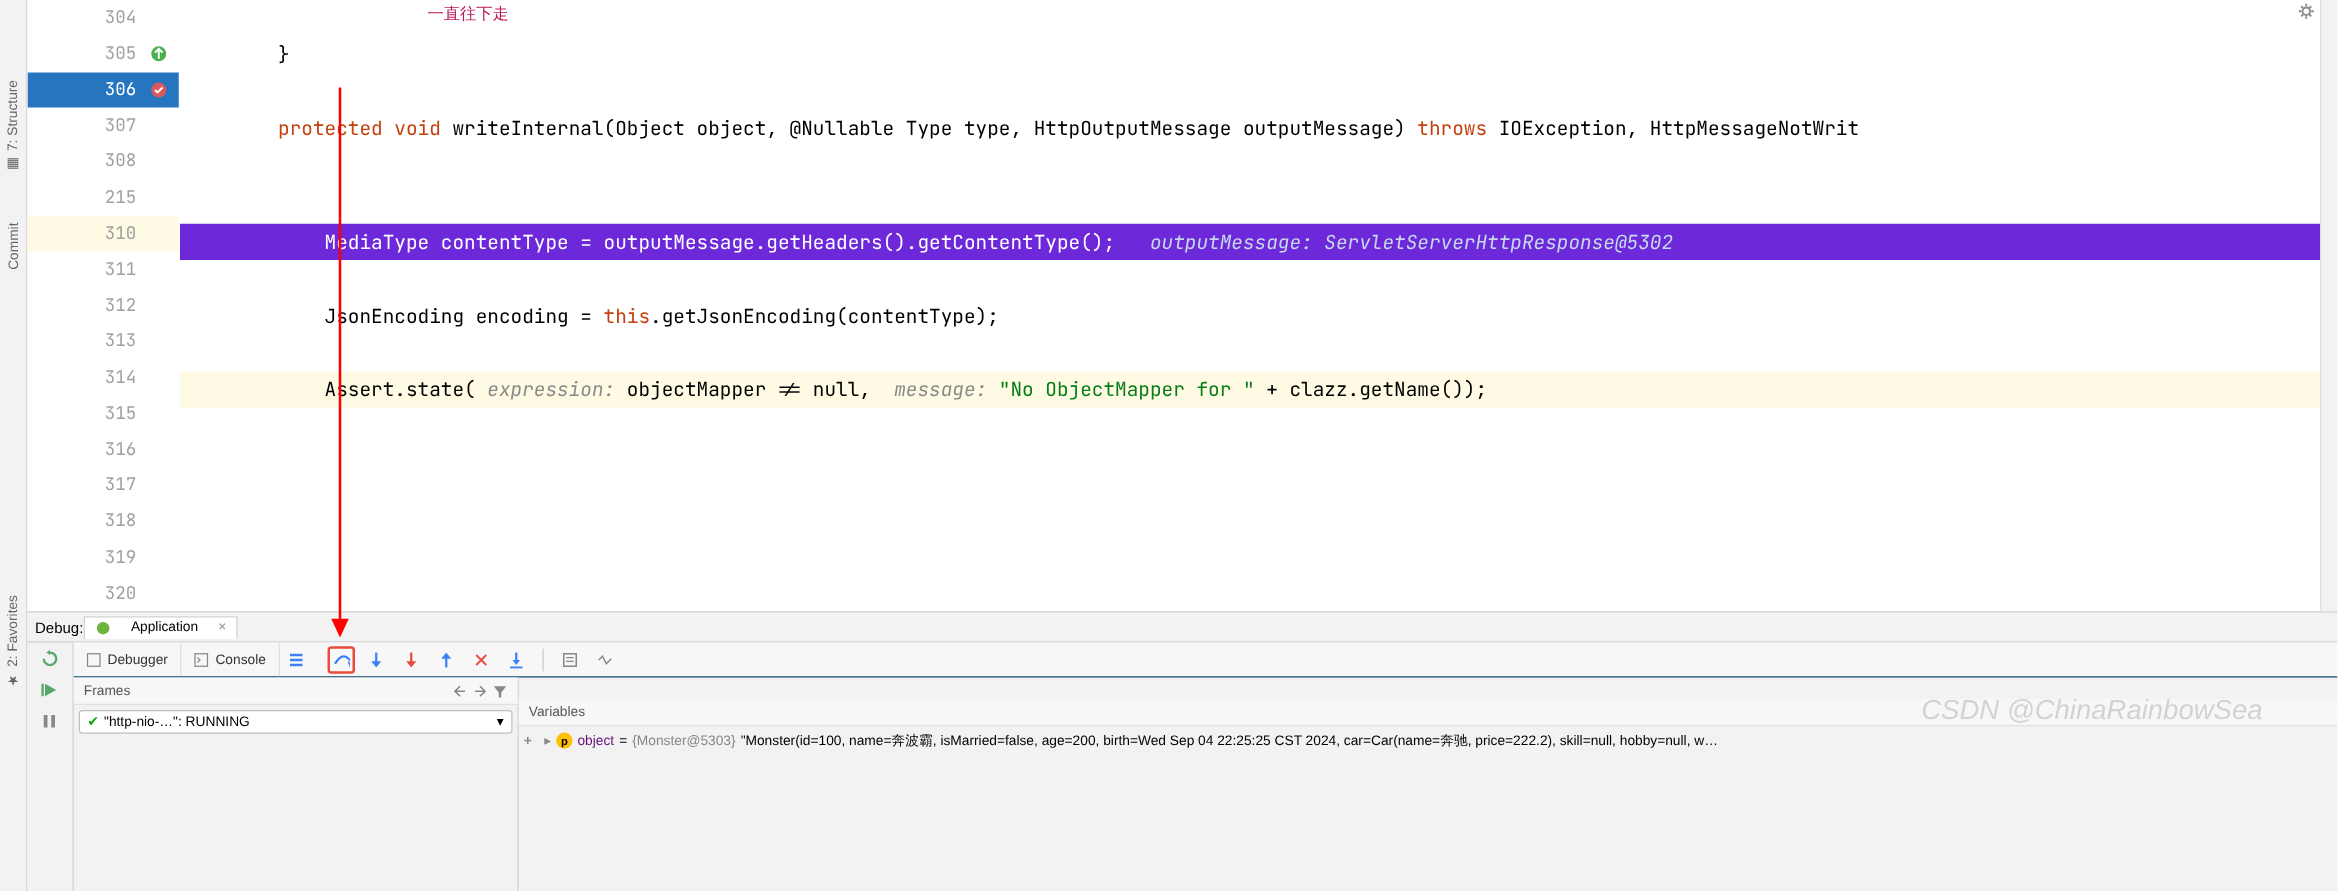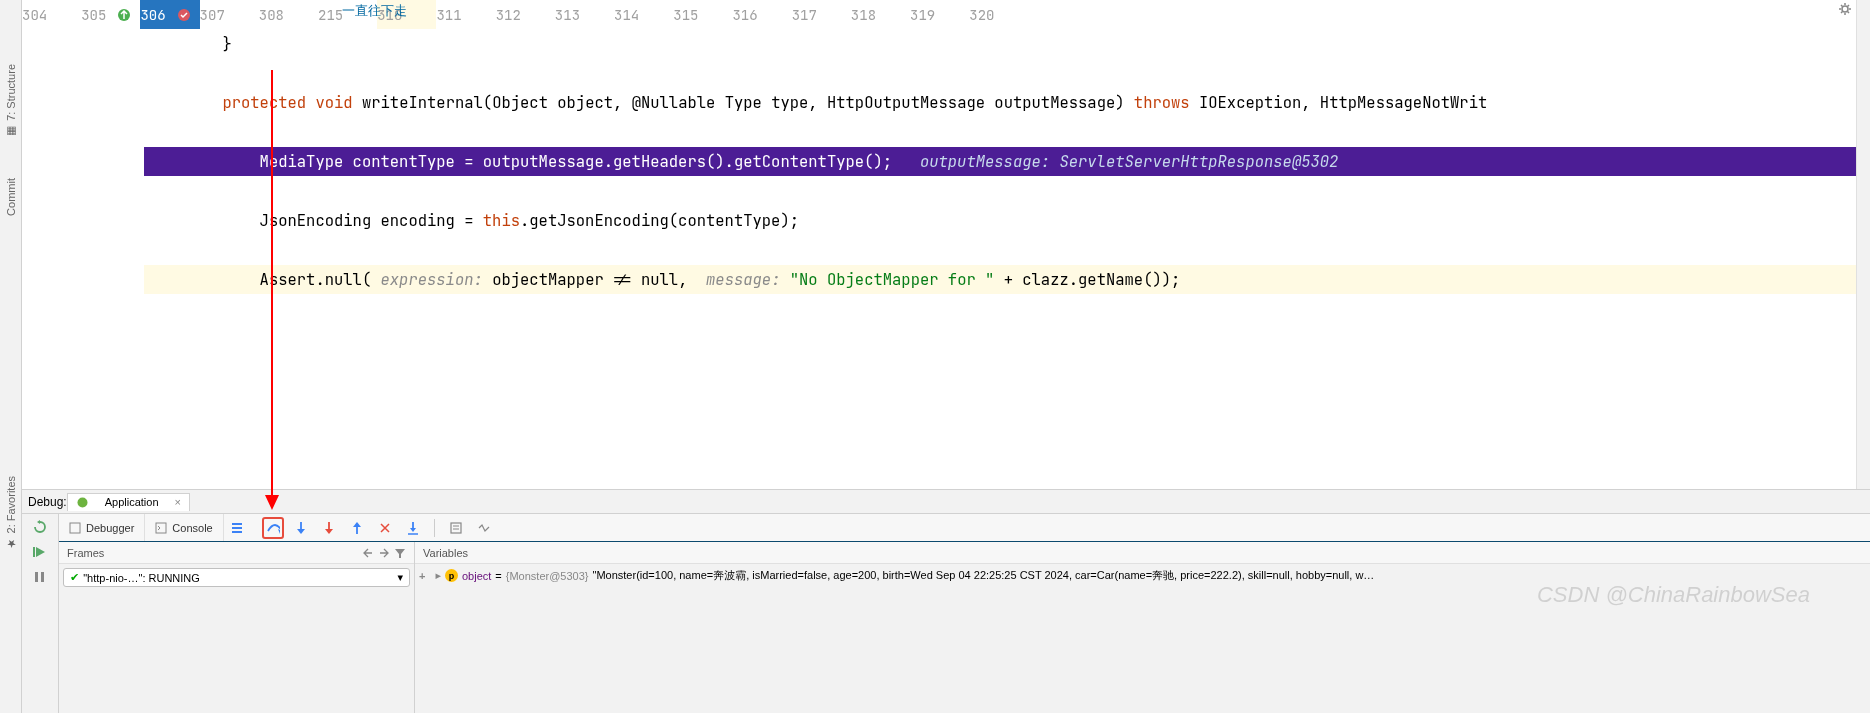--- a/index.html
+++ b/index.html
@@ -2,58 +2,58 @@
 <html><head>
 <meta charset="utf-8">
 <style>
 * { margin: 0; padding: 0; box-sizing: border-box; }
 body { font-family: "Segoe UI", Arial, sans-serif; font-size: 12px; background: #fff; overflow: hidden; width: 1870px; height: 713px; position: relative; }
 .main-container { display: flex; width: 100%; height: 100%; }
 .left-sidebar { width: 22px; background: #f2f2f2; border-right: 1px solid #d1d1d1; display: flex; flex-direction: column; align-items: center; padding-top: 4px; }
 .sidebar-vert-text { writing-mode: vertical-rl; transform: rotate(180deg); font-size: 11px; color: #666; margin-top: 60px; cursor: pointer; display: flex; align-items: center; gap: 4px; }
 .content-area { flex: 1; display: flex; flex-direction: column; position: relative; }
 .editor-pane { flex: 1; display: flex; overflow: hidden; background: #fff; }
-.gutter { width: 122px; background: #ffffff; display: flex; flex-direction: row; font-family: "JetBrains Mono", "Consolas", monospace; font-size: 14px; color: #a0a0a0; border-right: 1px solid transparent; }
+.gutter { width: 122px; background: #ffffff; display: flex; flex-direction: column; font-family: "JetBrains Mono", "Consolas", monospace; font-size: 14px; color: #a0a0a0; border-right: 1px solid transparent; }
 .gutter-line { height: 29.4px; display: flex; align-items: center; justify-content: flex-end; padding-right: 34px; position: relative; }
 .gutter-line.highlighted { background: #2675bf; color: #fff; }
 .gutter-icon { position: absolute; right: 8px; width: 16px; height: 16px; }
 .code-area { flex: 1; font-family: "JetBrains Mono", "Consolas", monospace; font-size: 15.5px; line-height: 29.4px; white-space: pre; overflow: hidden; color: #000; position: relative; }
 .code-line { height: 29.4px; padding-left: 4px; }
-.code-line.highlighted { background: #4c1d95; color: #fff; }
+.code-line.highlighted { background: #6d28d9; color: #fff; margin-top: 32px; }
 .code-line.current { background: #fffae3; }
 .kw { color: #c2410c; }
 .str { color: #067d17; }
 .hint { color: #8a8a8a; font-style: italic; }
 .hint2 { color: #c6d9ec; font-style: italic; }
 .debug-panel { height: 224px; border-top: 1px solid #d1d1d1; background: #f2f2f2; display: flex; flex-direction: column; }
 .debug-header { height: 24px; display: flex; align-items: center; padding: 0 6px; border-bottom: 1px solid #d1d1d1; }
 .debug-tab { display: flex; align-items: center; gap: 16px; padding: 2px 8px; background: #fff; border: 1px solid #d1d1d1; border-bottom: none; font-size: 11px; }
-.annotation { color: #0369a1; font-size: 13px; position: absolute; }
+.annotation { color: #be185d; font-size: 13px; position: absolute; }
 .debug-toolbar { height: 28px; display: flex; align-items: center; border-bottom: 1px solid #0c4a6e; background: #f7f7f7; }
 .sub-tabs { display: flex; align-items: center; height: 100%; }
 .sub-tab { padding: 0 10px; height: 100%; display: flex; align-items: center; gap: 5px; font-size: 11px; color: #333; border-right: 1px solid #e0e0e0; cursor: pointer; }
 .step-buttons { display: flex; align-items: center; gap: 6px; margin-left: 12px; }
 .step-btn { width: 22px; height: 22px; display: flex; align-items: center; justify-content: center; cursor: pointer; border-radius: 3px; }
 .step-btn.boxed { border: 2px solid #e74c3c; padding: 2px; }
 .debug-content { flex: 1; display: flex; }
 .frames-pane { width: 356px; border-right: 1px solid #d1d1d1; display: flex; flex-direction: column; }
 .pane-header { height: 22px; background: #f7f7f7; border-bottom: 1px solid #e0e0e0; display: flex; align-items: center; padding: 0 8px; font-size: 11px; color: #555; }
 .pane-header .spacer { flex: 1; }
 .hdr-icons { display: flex; gap: 4px; align-items: center; }
 .thread-select { margin: 4px; display: flex; align-items: center; background: #fff; border: 1px solid #c0c0c0; border-radius: 3px; padding: 2px 6px; font-size: 11px; }
-.vars-pane { flex: 1; display: flex; flex-direction: column; }
+.vars-pane { flex: 1; display: flex; flex-direction: column; margin-top: 17px; }
 .vars-content { padding: 4px; font-size: 11px; display: flex; align-items: center; gap: 4px; }
 .var-badge { background: #ffc107; color: #000; border-radius: 50%; width: 13px; height: 13px; display: inline-flex; align-items: center; justify-content: center; font-size: 9px; font-weight: bold; }
 .var-name { color: #660e7a; }
 .var-type { color: #888; }
 .var-value { color: #000; white-space: nowrap; overflow: hidden; text-overflow: ellipsis; flex: 1; }
 .right-strip { width: 14px; background: #f2f2f2; border-left: 1px solid #e0e0e0; position: relative; }
 svg { display: block; }
 .arrow-overlay { position: absolute; pointer-events: none; z-index: 100; }
-.watermark { position: absolute; right: 60px; bottom: 105px; font-size: 22px; color: #bbb; font-style: italic; z-index: 200; opacity: 0.6; }
+.watermark { position: absolute; right: 60px; bottom: 132px; font-size: 22px; color: #bbb; font-style: italic; z-index: 200; opacity: 0.6; }
 .gear-icon { position: absolute; right: 18px; top: 2px; z-index: 50; }
 .left-run-col { width: 37px; border-right: 1px solid #d1d1d1; display: flex; flex-direction: column; }
 .left-run-btn { height: 25px; display: flex; align-items: center; justify-content: center; cursor: pointer; }
 .green-check { color: #0a0; }
 </style>
 </head>
 <body>
 
 <div class="main-container">
   <div class="left-sidebar">
@@ -136,21 +136,21 @@
         <div class="gutter-line">
             <span>320</span>
           </div>
       </div>
 
       <div class="code-area">
 <div class="code-line"><span>        }</span></div>
 <div class="code-line">        <span class="kw">protected</span> <span class="kw">void</span><span> writeInternal(Object object, @Nullable Type type, HttpOutputMessage outputMessage) </span><span class="kw">throws</span><span> IOException, HttpMessageNotWrit</span></div>
 <div class="code-line highlighted"><span>            MediaType contentType = outputMessage.getHeaders().getContentType();</span>   <span class="hint2">outputMessage: ServletServerHttpResponse@5302</span></div>
 <div class="code-line"><span>            JsonEncoding encoding = </span><span class="kw">this</span><span>.getJsonEncoding(contentType);</span></div>
-<div class="code-line current"><span>            Assert.null(</span> <span class="hint">expression:</span><span> objectMapper != null,  </span><span class="hint">message:</span> <span class="str">"No ObjectMapper for "</span><span> + clazz.getName());</span></div>
+<div class="code-line current"><span>            Assert.state(</span> <span class="hint">expression:</span><span> objectMapper != null,  </span><span class="hint">message:</span> <span class="str">"No ObjectMapper for "</span><span> + clazz.getName());</span></div>
 
 
 
 
 
 
 
 
 
       </div>

